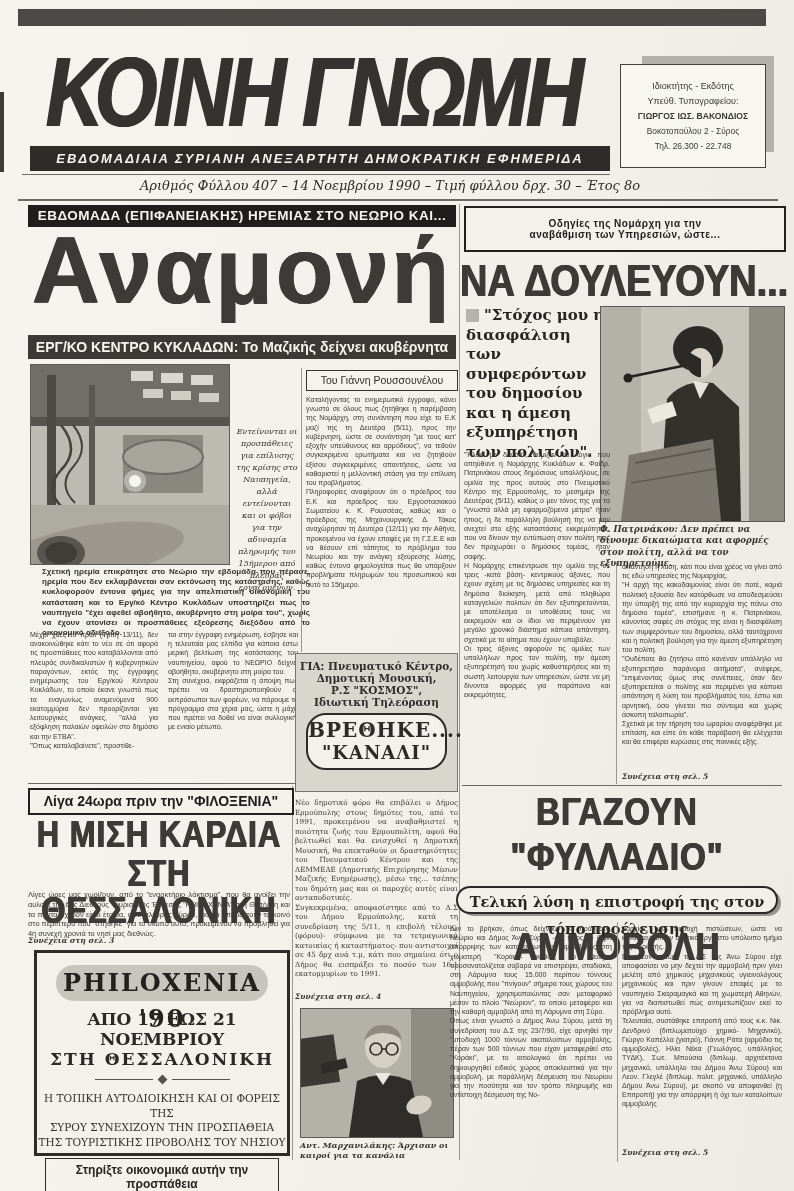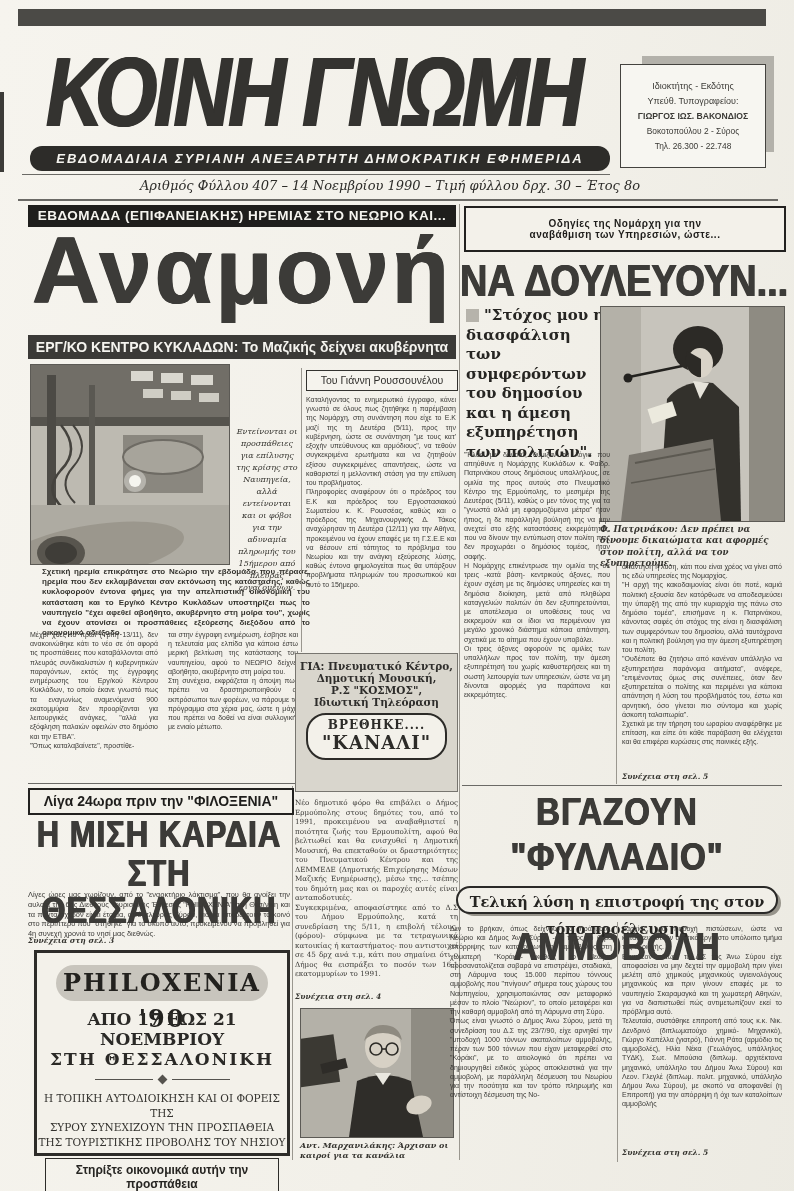--- a/index.html
+++ b/index.html
@@ -27,21 +27,21 @@
 <div class="page">
 
   <div class="abs" style="left:18px;top:9px;width:748px;height:17px;background:#4b4a46;"></div>
   <div class="abs" style="left:0;top:92px;width:4px;height:80px;background:#3c3b38;"></div>
 
   <div class="abs" style="left:46px;top:44px;width:575px;font-size:80px;font-weight:bold;font-style:italic;
               letter-spacing:-3px;line-height:1;color:#343330;transform:scaleY(1.22);transform-origin:left top;
               text-shadow:1px 0 currentColor,-1px 0 currentColor;white-space:nowrap;">ΚΟΙΝΗ ΓΝΩΜΗ</div>
 
   <div class="abs bar" style="left:30px;top:146px;width:580px;height:25px;line-height:25px;text-align:center;
-              font-size:13px;font-weight:bold;font-style:italic;letter-spacing:2px;border-radius:12px;">ΕΒΔΟΜΑΔΙΑΙΑ  ΣΥΡΙΑΝΗ  ΑΝΕΞΑΡΤΗΤΗ  ΔΗΜΟΚΡΑΤΙΚΗ  ΕΦΗΜΕΡΙΔΑ</div>
+              font-size:13px;font-weight:bold;font-style:italic;letter-spacing:2px;">ΕΒΔΟΜΑΔΙΑΙΑ  ΣΥΡΙΑΝΗ  ΑΝΕΞΑΡΤΗΤΗ  ΔΗΜΟΚΡΑΤΙΚΗ  ΕΦΗΜΕΡΙΔΑ</div>
 
   <div class="abs" style="left:642px;top:56px;width:132px;height:96px;background:#b3b1aa;"></div>
   <div class="abs" style="left:620px;top:64px;width:144px;height:102px;background:#f7f6f1;border:1.5px solid #44433f;
               display:flex;flex-direction:column;justify-content:center;gap:5px;text-align:center;font-size:9px;color:#3b3a36;">
     <div>Ιδιοκτήτης - Εκδότης</div>
     <div>Υπεύθ. Τυπογραφείου:</div>
     <div style="font-weight:bold;font-size:8.6px;">ΓΙΩΡΓΟΣ ΙΩΣ. ΒΑΚΟΝΔΙΟΣ</div>
     <div style="font-size:8.4px;">Βοκοτοπούλου 2 - Σύρος</div>
     <div style="font-size:8.4px;">Τηλ. 26.300 - 22.748</div>
   </div>
@@ -106,21 +106,21 @@
   <div class="abs rule-v" style="left:459px;top:204px;height:956px;"></div>
   <div class="abs rule-h" style="left:28px;top:783px;width:428px;"></div>
 
   <div class="abs" style="left:295px;top:653px;width:163px;height:139px;background:#d9d6cd;border:1px solid #77756f;
               text-align:center;padding-top:6px;box-sizing:border-box;">
     <div class="serif" style="font-weight:bold;font-size:10.5px;">ΓΙΑ: Πνευματικό Κέντρο,</div>
     <div class="serif" style="font-weight:bold;font-size:10.5px;">Δημοτική Μουσική,</div>
     <div class="serif" style="font-weight:bold;font-size:10.5px;">Ρ.Σ "ΚΟΣΜΟΣ",</div>
     <div class="serif" style="font-weight:bold;font-size:10.5px;">Ιδιωτική Τηλεόραση</div>
     <div style="margin:5px 10px 0;border:2.5px solid #2c2b28;border-radius:20px;background:#f3f1ea;padding:3px 0 5px;">
-      <div class="serif" style="font-weight:bold;font-size:12px;letter-spacing:1px;color:#2c2b28;">ΒΡΕΘΗΚΕ....</div>
+      <div class="serif" style="font-weight:bold;font-size:20px;letter-spacing:1px;color:#2c2b28;">ΒΡΕΘΗΚΕ....</div>
       <div class="serif" style="font-weight:bold;font-size:18px;letter-spacing:1px;color:#2c2b28;">"ΚΑΝΑΛΙ"</div>
     </div>
   </div>
 
   <div class="abs bodytext serif" style="left:295px;top:798px;width:163px;height:194px;font-size:7.2px;">Νέο δημοτικό φόρο θα επιβάλει ο Δήμος Ερμούπολης στους δημότες του, από το 1991, προκειμένου να αναβαθμιστεί η ποιότητα ζωής του Ερμουπολίτη, αφού θα βελτιωθεί και θα ενισχυθεί η Δημοτική Μουσική, θα επεκταθούν οι δραστηριότητες του Πνευματικού Κέντρου και της ΔΕΜΜΕΔΕ (Δημοτικής Επιχείρησης Μέσων Μαζικής Ενημέρωσης), μέσω της... τσέπης του δημότη μας και οι παροχές αυτές είναι ανταποδοτικές.
 Συγκεκριμένα, αποφασίστηκε από το Δ.Σ του Δήμου Ερμούπολης, κατά τη συνεδρίαση της 5/11, η επιβολή τέλους, (φόρου)- σύμφωνα με τα τετραγωνικά κατοικίας ή καταστήματος- που αντιστοιχεί σε 45 δρχ ανά τ.μ, κάτι που σημαίνει ότι ο Δήμος θα εισπράξει το ποσόν των 16,1 εκατομμυρίων το 1991.</div>
   <div class="abs continued" style="left:295px;top:992px;width:163px;">Συνέχεια στη σελ. 4</div>
 
   <div class="abs photo-frame" style="left:300px;top:1008px;width:152px;height:128px;">
     <svg width="152" height="128" viewBox="0 0 152 128">

